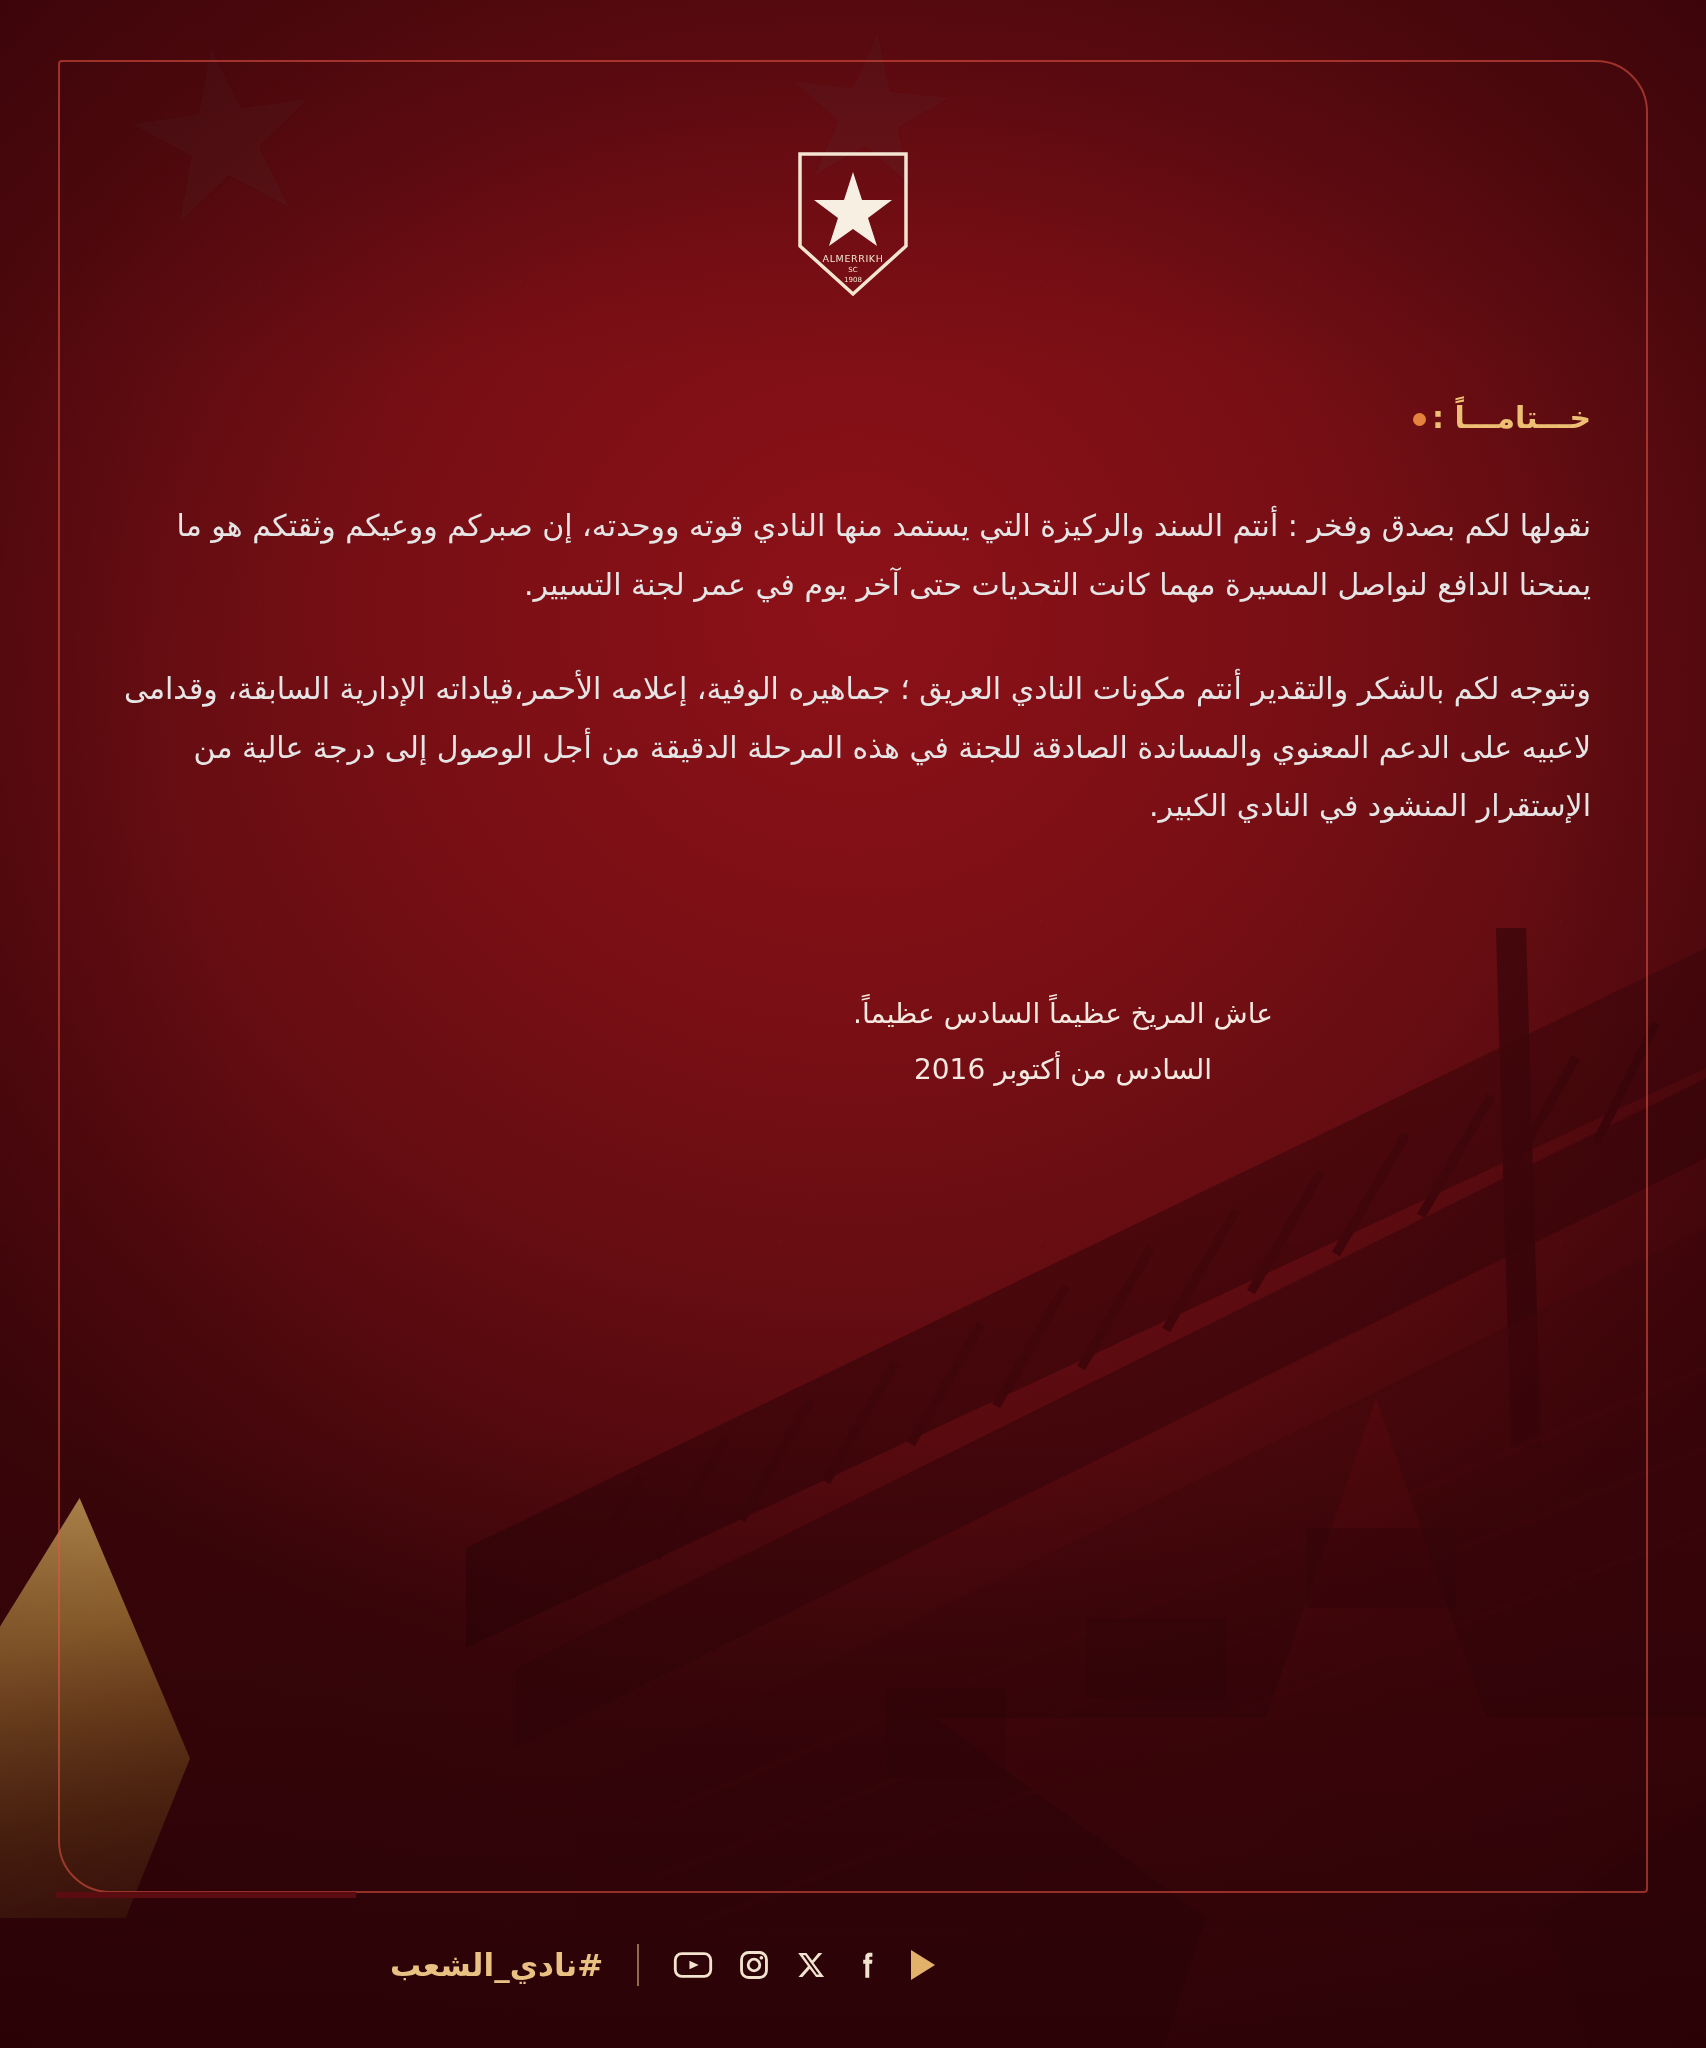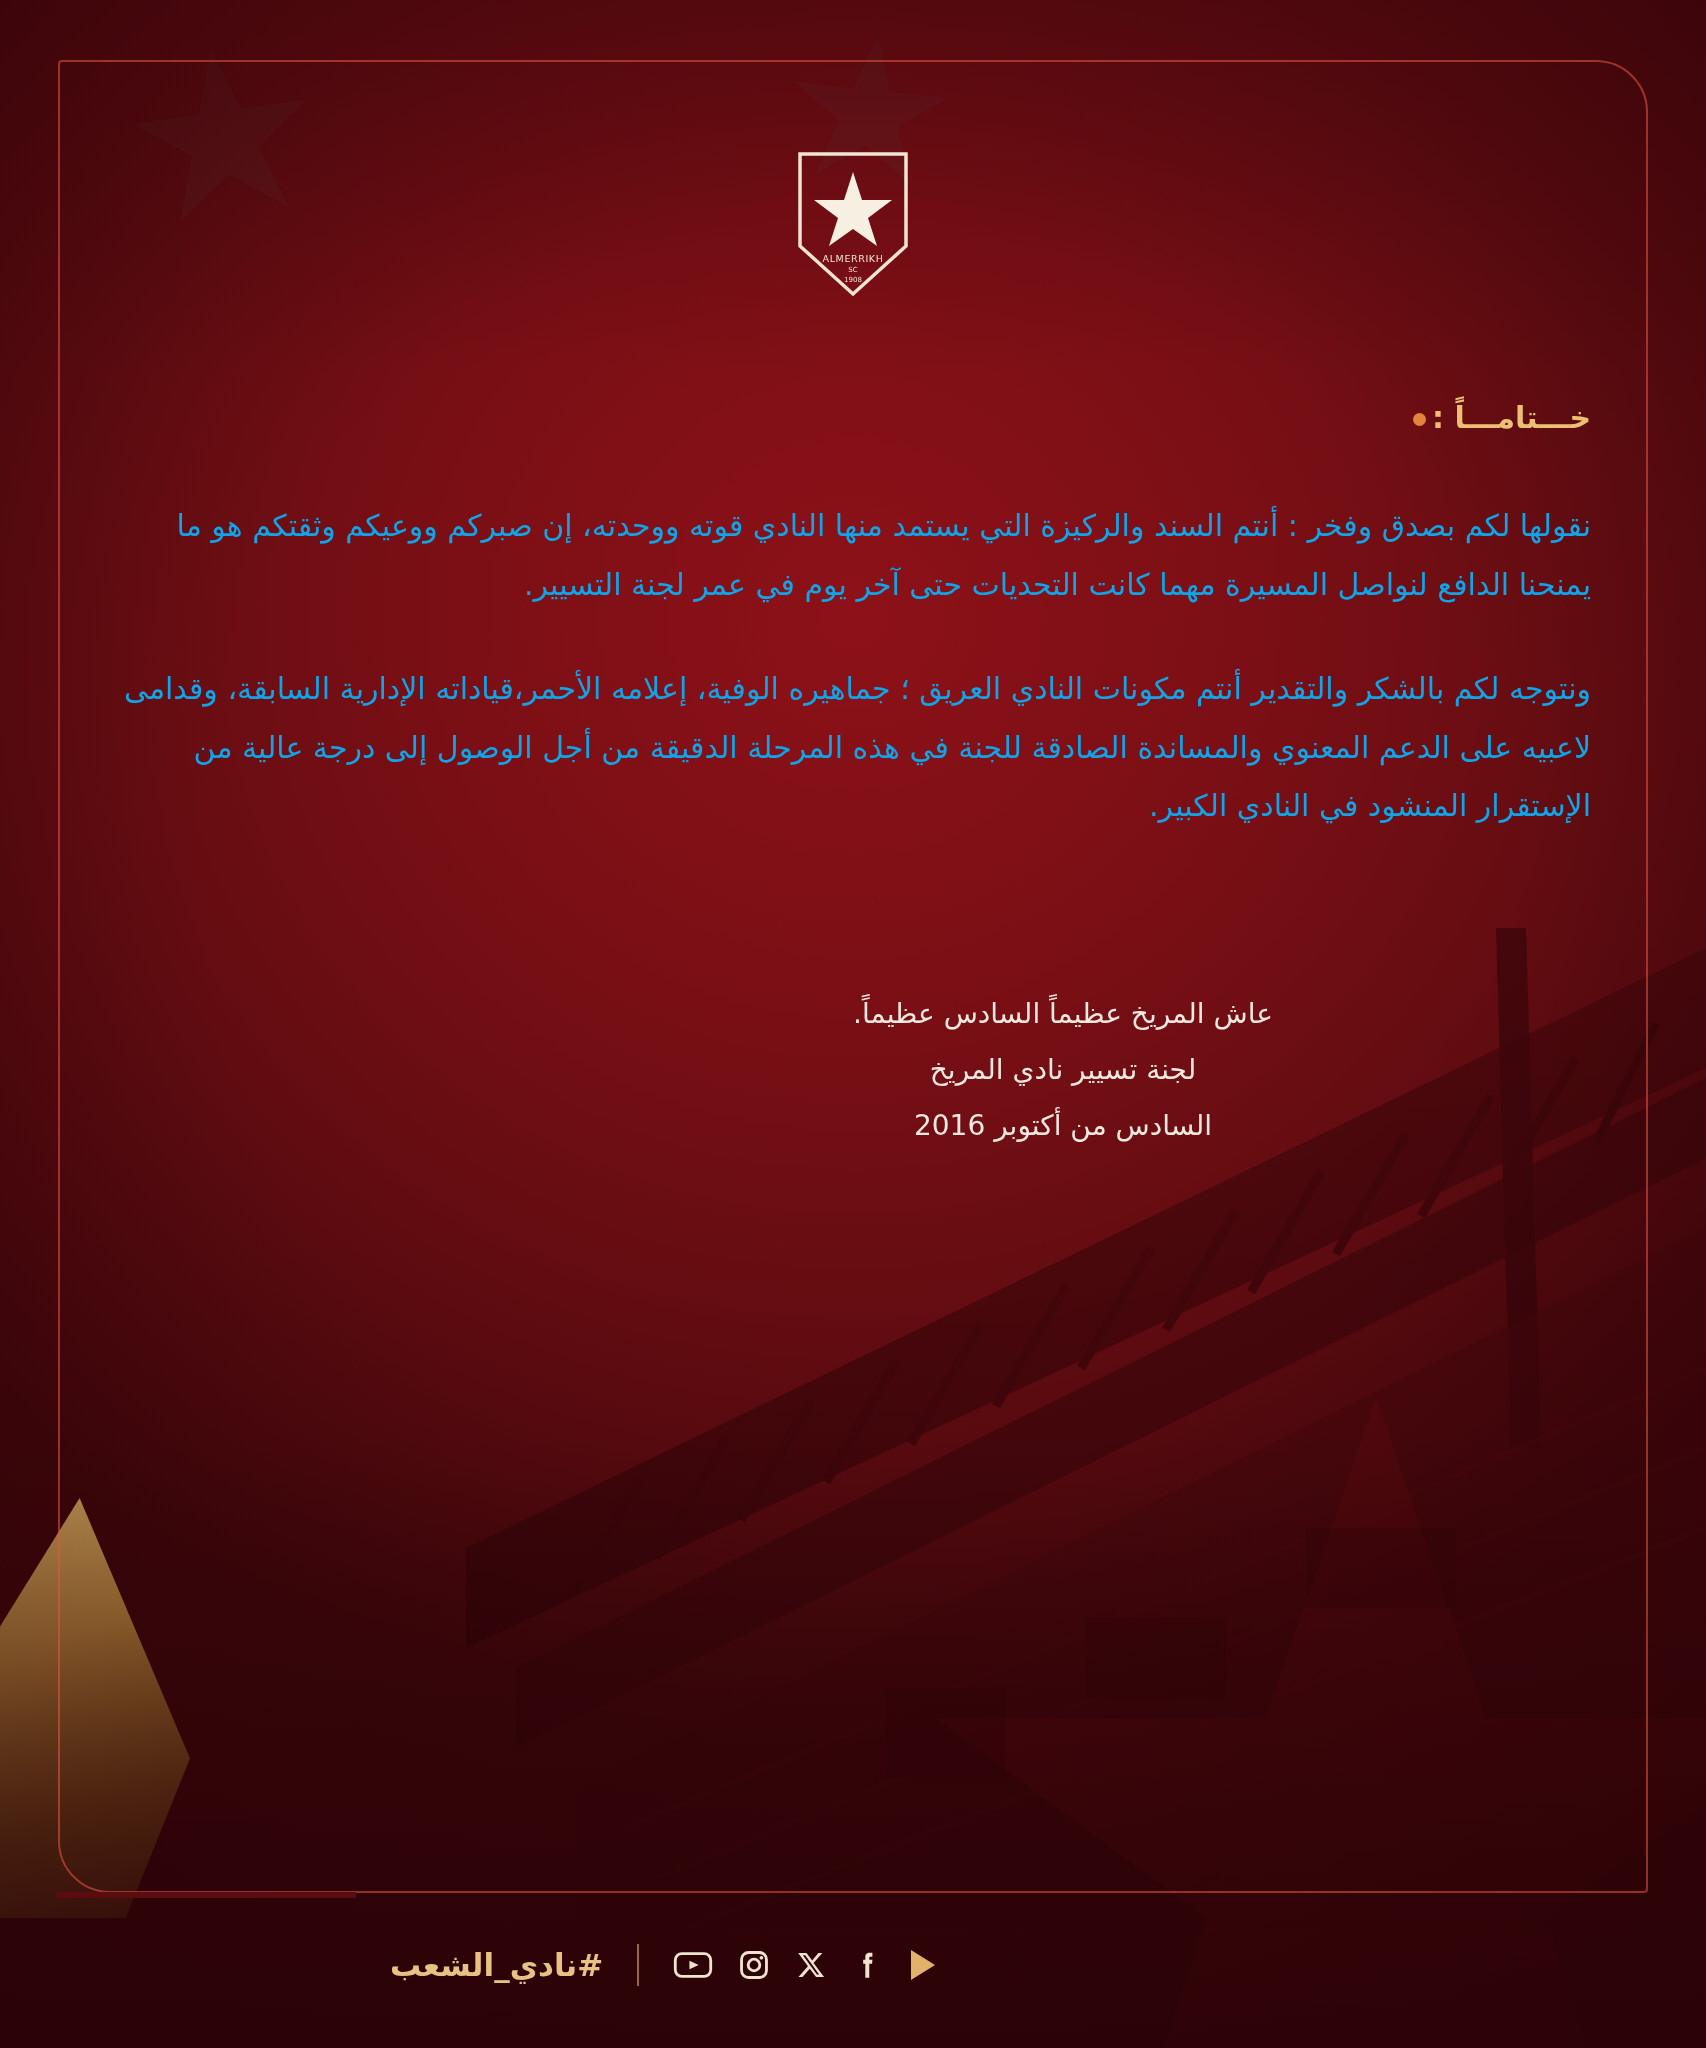--- a/index.html
+++ b/index.html
@@ -151,21 +151,21 @@
   .heading-text {
     font-size: 30px;
     font-weight: 700;
     color: #edbf74;
     letter-spacing: 6px;
   }
 
   .para {
     font-size: 30px;
     line-height: 1.95;
-    color: #0ea5e9;
+    color: #e5e5e5;
     margin-bottom: 46px;
     font-weight: 400;
     text-align: right;
   }
 
   .signature {
     margin-top: 150px;
     margin-right: 0;
     text-align: center;
     padding-left: 420px;
@@ -315,21 +315,20 @@
     <span class="heading-text">خـــتامـــاً :</span>
     <span class="heading-bullet"></span>
   </div>
 
   <p class="para">نقولها لكم بصدق وفخر : أنتم  السند والركيزة التي يستمد منها النادي قوته ووحدته، إن صبركم ووعيكم وثقتكم هو ما يمنحنا الدافع لنواصل المسيرة مهما كانت التحديات حتى آخر يوم في عمر لجنة التسيير.</p>
 
   <p class="para">ونتوجه لكم بالشكر والتقدير أنتم  مكونات النادي العريق ؛ جماهيره الوفية، إعلامه الأحمر،قياداته الإدارية السابقة، وقدامى لاعبيه على الدعم المعنوي والمساندة الصادقة للجنة في هذه المرحلة الدقيقة من أجل الوصول إلى درجة عالية من الإستقرار المنشود في النادي الكبير.</p>
 
   <div class="signature">
     <div class="sig-line">عاش المريخ عظيماً السادس عظيماً.</div>
-    <div class="sig-line spaced">لجنة تسيير نادي المريخ</div>
     <div class="sig-line">السادس من أكتوبر 2016</div>
   </div>
 </div>
 
 <div class="footer">
   <div class="footer-inner">
     <div class="play-tri"></div>
 
     <div class="social">
       <svg width="34" height="34" viewBox="0 0 24 24">

